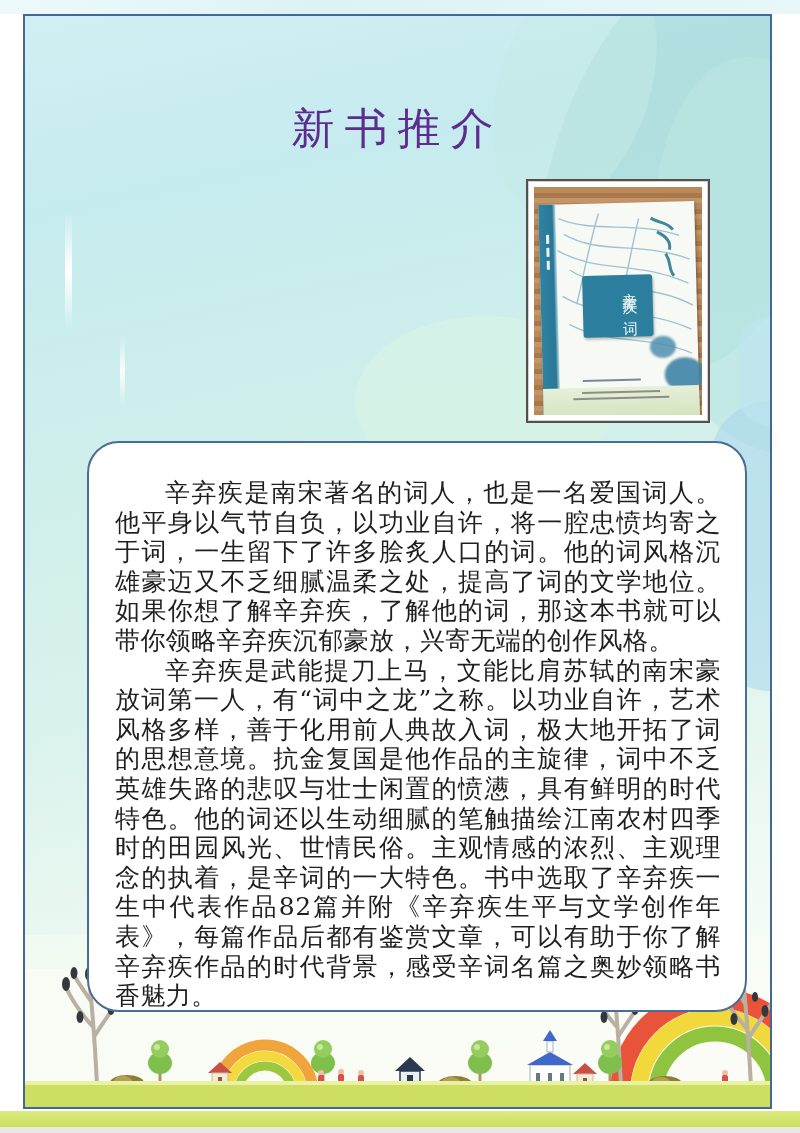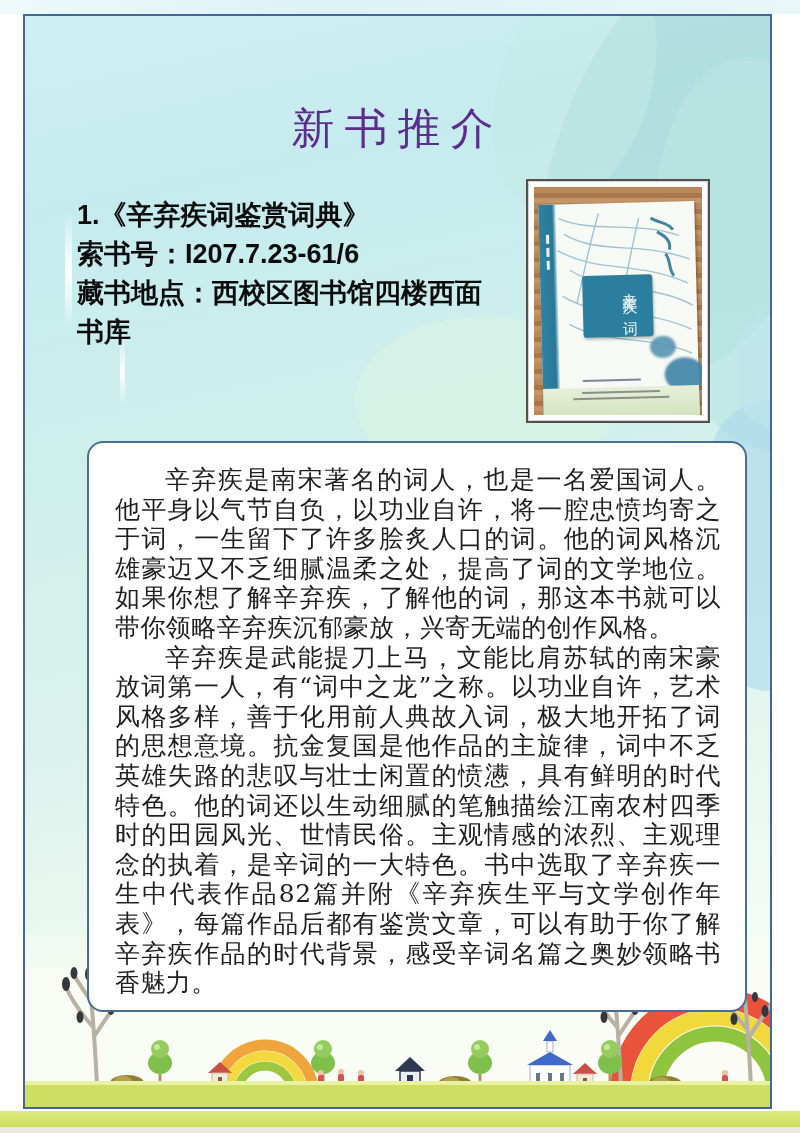--- a/index.html
+++ b/index.html
@@ -64,22 +64,22 @@
         background:#4f8fae;filter:blur(1px);opacity:.85;}
   .blob2{position:absolute;right:-6px;bottom:26px;width:40px;height:34px;border-radius:50%;
         background:#3f84a6;filter:blur(1px);opacity:.9;}
   .cover-green{position:absolute;left:0;bottom:0;width:100%;height:32px;
         background:linear-gradient(180deg,#e7efda,#d2e3bc);}
   .tiny-line{height:2px;background:#8b8f86;margin:4px auto 0;}
   .pub-line{position:absolute;left:40px;bottom:38px;width:58px;height:2px;background:#7c8698;}
 
   
   .bubble{position:absolute;left:62px;top:425px;width:660px;height:571px;box-sizing:border-box;
-        background:#fff;border:2.5px solid var(--bubble-border,#4a6d94);border-radius:16px;
-        padding:22px 24px 0 26px;z-index:3;}
+        background:#fff;border:2.5px solid var(--bubble-border,#4a6d94);border-radius:32px;
+        padding:35px 24px 0 26px;z-index:3;}
   .bubble p{margin:0;text-indent:2em;text-align:justify;color:#1f1f1f;
         font-family:"DejaVu Serif","Liberation Serif",serif;
         font-size:25px;line-height:29.6px;letter-spacing:.4px;}
 
   .landscape{position:absolute;left:0;bottom:0;width:745px;height:172px;z-index:1;}
 </style>
 </head>
 <body>
 
 <div class="page">
@@ -182,26 +182,20 @@
       <use href="#kid" x="316" y="147"></use>
       <use href="#kid" x="336" y="148"></use>
       <use href="#kid" x="700" y="148"></use>
 
       <rect x="0" y="146" width="745" height="6" fill="#e9f2a2"></rect>
       <rect x="0" y="150" width="745" height="22" fill="#cede62"></rect>
     </svg>
 
     <div class="title">新书推介</div>
 
-    <div class="book-info">
-      <div>1.《辛弃疾词鉴赏词典》</div>
-      <div>索书号：I207.7.23-61/6</div>
-      <div>藏书地点：西校区图书馆四楼西面</div>
-      <div>书库</div>
-    </div>
 
     <div class="photo">
       <div class="photo-inner">
         <div class="bookcover">
           <svg width="156" height="216" style="position:absolute;left:0;top:0">
             <g stroke="#8fb9cc" stroke-width="1.4" fill="none" opacity="0.85">
               <path d="M20,14 C55,30 95,18 140,34"></path>
                 <path d="M25,30 C60,52 100,38 150,58"></path>
               <path d="M18,46 C58,70 98,58 148,82"></path>
                 <path d="M30,66 C70,92 110,80 152,104"></path>

